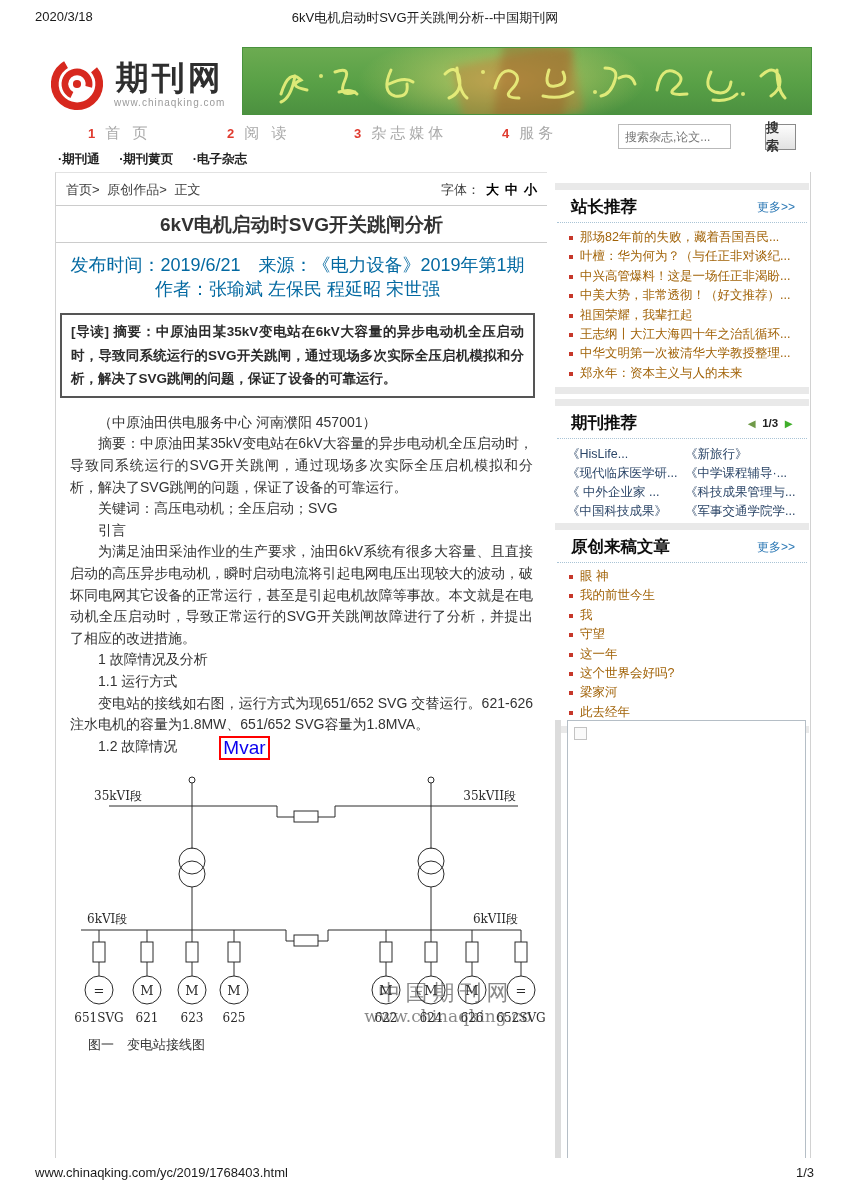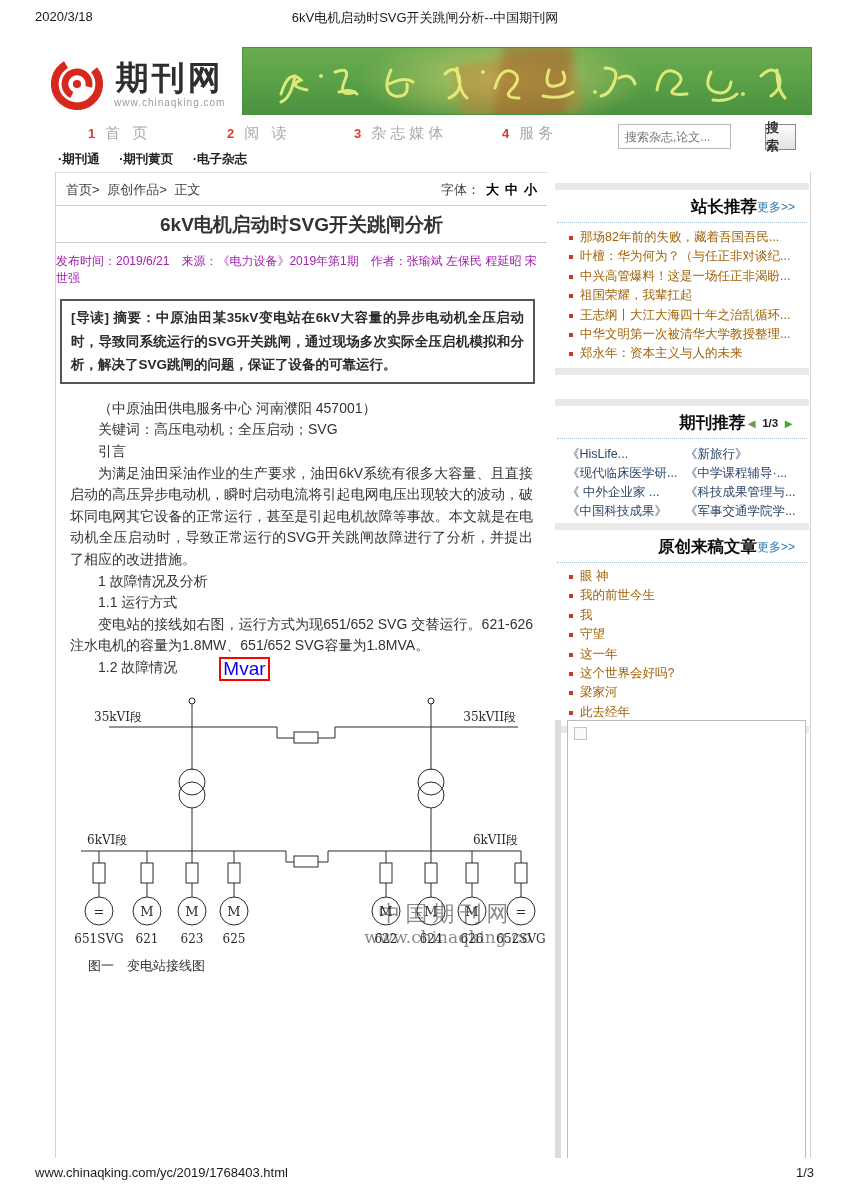--- a/index.html
+++ b/index.html
@@ -43,34 +43,34 @@
     background:linear-gradient(180deg,#fdfdfd,#e2e2e2); font-size:13px; font-weight:bold; color:#333; letter-spacing:3px;
     display:flex; align-items:center; justify-content:center; cursor:pointer; }
 
   
   .article-col { position:absolute; left:55px; top:172px; width:492px; height:986px;
     border-left:1px solid #d2d2d2; border-top:1px solid #e2e2e2; background:#fff; }
   .crumb-row { height:33px; line-height:33px; border-bottom:1px solid #ccc; font-size:13px; color:#3d3d3d; padding:0 10px; display:flex; justify-content:space-between; }
   .crumb-row .crumb a, .crumb-part { cursor:pointer; margin-right:4px; }
   .font-opts span { font-weight:bold; color:#000; margin-left:6px; cursor:pointer; }
   .title-row { height:37px; line-height:37px; text-align:center; font-size:19px; font-weight:bold; color:#333; border-bottom:1px solid #ccc; }
-  .meta-row { padding:10px 8px 4px 0; text-align:left; font-size:12px; color:#a21caf; }
+  .meta-row { padding:10px 8px 4px 0; text-align:center; font-size:18px; color:#0369a1; }
   .lead-box { margin:8px 12px 10px 4px; border:2px solid #555; padding:5px 9px; font-size:13.5px; font-weight:bold; color:#2b2b2b; line-height:1.75; text-align:justify; }
   .body-text { padding:4px 14px 0 14px; font-size:14px; line-height:21.6px; color:#333; }
   .body-text p { text-indent:2em; text-align:justify; }
   .mvar { display:inline-block; text-indent:0; margin-left:42px; font-size:19px; color:#0b00ee; border:2px solid #f00; line-height:20px; padding:0 2px; vertical-align:-3px; }
   .figure-wrap { margin-top:10px; }
   .figure-svg text { font-family:"DejaVu Serif", serif; fill:#2a2a2a; }
   .fig-caption { font-size:13px; color:#333; padding-left:32px; margin-top:4px; font-family:"DejaVu Serif", serif; }
 
   
   .sidebar { position:absolute; left:555px; top:183px; width:254px; }
   .side-box { background:#fff; margin-bottom:6px; }
   .gray-bar { height:7px; background:#e9e9e9; }
-  .side-head { display:flex; justify-content:flex-end; align-items:center; padding:6px 12px 4px 14px; border-bottom:1px dotted #a9c4d6; margin:0 2px; }
+  .side-head { display:flex; justify-content:space-between; align-items:center; padding:6px 12px 4px 14px; border-bottom:1px dotted #a9c4d6; margin:0 2px; }
   .side-title { font-size:16.5px; font-weight:bold; color:#0d0d0d; }
   .more-link { font-size:12px; color:#2d79b5; cursor:pointer; }
   .pager { display:flex; align-items:center; gap:4px; }
   .pager .prev { color:#6f9a48; font-size:13px; cursor:pointer; }
   .pager .next { color:#3fae2a; font-size:13px; cursor:pointer; }
   .pager .pnum { font-size:11.5px; font-weight:bold; color:#222; }
   .side-list { list-style:none; padding:5px 8px 4px 14px; }
   .side-list li { position:relative; padding-left:11px; font-size:12.5px; color:#a16207; line-height:19.4px; white-space:nowrap; overflow:hidden; cursor:pointer; }
   .side-list li::before { content:""; position:absolute; left:0; top:8px; width:4px; height:4px; background:#c6372a; }
   .journal-grid { display:grid; grid-template-columns:1fr 1fr; padding:6px 6px 4px 12px; }
@@ -154,20 +154,21 @@
     <div class="font-opts">
       <span style="font-weight:normal;color:#3d3d3d;margin-left:0">字体：</span><span>大</span><span>中</span><span>小</span>
     </div>
   </div>
   <div class="title-row">6kV电机启动时SVG开关跳闸分析</div>
   <div class="meta-row">发布时间：2019/6/21　来源：《电力设备》2019年第1期　作者：张瑜斌 左保民 程延昭 宋世强</div>
   <div class="lead-box">[导读] 摘要：中原油田某35kV变电站在6kV大容量的异步电动机全压启动时，导致同系统运行的SVG开关跳闸，通过现场多次实际全压启机模拟和分析，解决了SVG跳闸的问题，保证了设备的可靠运行。</div>
 
   <div class="body-text">
     <p>（中原油田供电服务中心 河南濮阳 457001）</p>
+    <p>摘要：中原油田某35kV变电站在6kV大容量的异步电动机全压启动时，导致同系统运行的SVG开关跳闸，通过现场多次实际全压启机模拟和分析，解决了SVG跳闸的问题，保证了设备的可靠运行。</p>
     <p>关键词：高压电动机；全压启动；SVG</p>
     <p>引言</p>
     <p>为满足油田采油作业的生产要求，油田6kV系统有很多大容量、且直接启动的高压异步电动机，瞬时启动电流将引起电网电压出现较大的波动，破坏同电网其它设备的正常运行，甚至是引起电机故障等事故。本文就是在电动机全压启动时，导致正常运行的SVG开关跳闸故障进行了分析，并提出了相应的改进措施。</p>
     <p>1 故障情况及分析</p>
     <p>1.1 运行方式</p>
     <p>变电站的接线如右图，运行方式为现651/652 SVG 交替运行。621-626注水电机的容量为1.8MW、651/652  SVG容量为1.8MVA。</p>
     <p><span>1.2 故障情况</span><span class="mvar">Mvar</span></p>
   </div>
 
   <div class="figure-wrap">
@@ -290,20 +291,21 @@
   <div class="side-box" style="height:210px">
     <div class="gray-bar"></div>
     <div class="side-head">
       <span class="side-title">站长推荐</span>
       <span class="more-link">更多&gt;&gt;</span>
     </div>
     <ul class="side-list">
       <li>那场82年前的失败，藏着吾国吾民...</li>
       <li>叶檀：华为何为？（与任正非对谈纪...</li>
       <li>中兴高管爆料！这是一场任正非渴盼...</li>
+      <li>中美大势，非常透彻！（好文推荐）...</li>
       <li>祖国荣耀，我辈扛起</li>
       <li>王志纲丨大江大海四十年之治乱循环...</li>
       <li>中华文明第一次被清华大学教授整理...</li>
       <li>郑永年：资本主义与人的未来</li>
     </ul>
     <div class="gray-bar"></div>
   </div>
 
   <div class="side-box" style="height:118px">
     <div class="gray-bar"></div>

